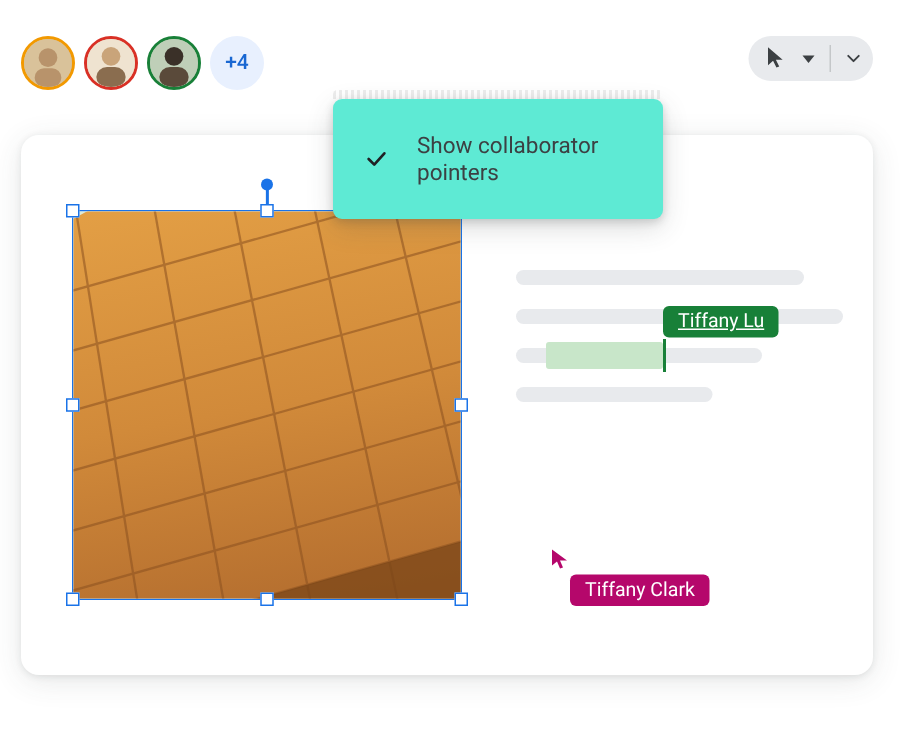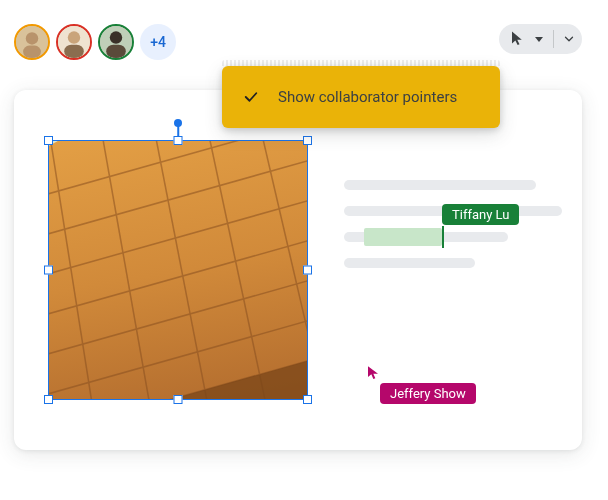--- a/index.html
+++ b/index.html
@@ -191,20 +191,21 @@
       height: 22px;
       background: #188038;
     }
     .collab-tag {
       position: absolute;
       padding: 3px 10px;
       border-radius: 4px;
       font-size: 13px;
       color: #fff;
       white-space: nowrap;
+      text-decoration: underline;
     }
     .tag-green {
       background: #188038;
       top: -28px;
       left: 98px;
     }
 
     
     .pointer-group {
       position: absolute;
@@ -225,22 +226,22 @@
       font-size: 13px;
       color: #fff;
       white-space: nowrap;
     }
 
     
     .dropdown {
       position: absolute;
       top: 66px;
       left: 222px;
-      width: 278px;
-      background: #eab308;
+      width: 220px;
+      background: #5eead4;
       border-radius: 6px;
       box-shadow: 0 2px 6px rgba(60,64,67,0.2), 0 6px 18px rgba(60,64,67,0.18);
       padding: 14px 0;
       z-index: 10;
     }
     .dropdown-shadow-top {
       position: absolute;
       top: -6px;
       left: 0;
       right: 0;
@@ -364,21 +365,21 @@
       <div class="caret"></div>
       <div class="collab-tag tag-green">Tiffany Lu</div>
     </div>
     <div class="line line-4"></div>
   </div>
 
   <div class="pointer-group">
     <svg class="pointer-arrow" viewBox="0 0 24 24">
         <path d="M3 2 L3 18 L8 14 L11 21 L14 20 L11 13 L18 13 Z" fill="#b5076b"></path>
       </svg>
-    <div class="tag-pink">Jeffery Show</div>
+    <div class="tag-pink">Tiffany Clark</div>
   </div>
 
 </div>
 
 <div class="dropdown">
   <div class="dropdown-shadow-top"></div>
   <div class="menu-item">
     <svg class="check" viewBox="0 0 24 24">
         <path d="M5 12 L10 17 L19 7" stroke="#202124" stroke-width="2.4" fill="none" stroke-linecap="round" stroke-linejoin="round"></path>
       </svg>

